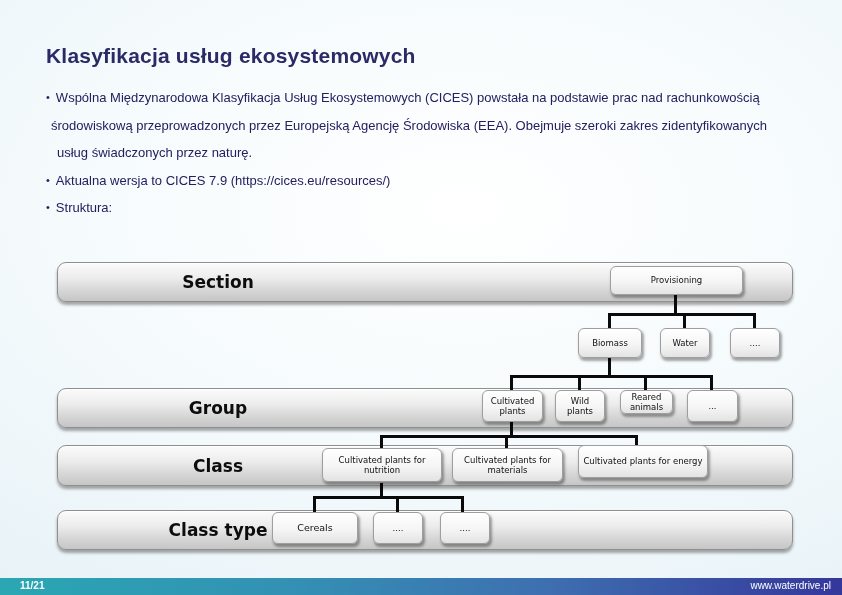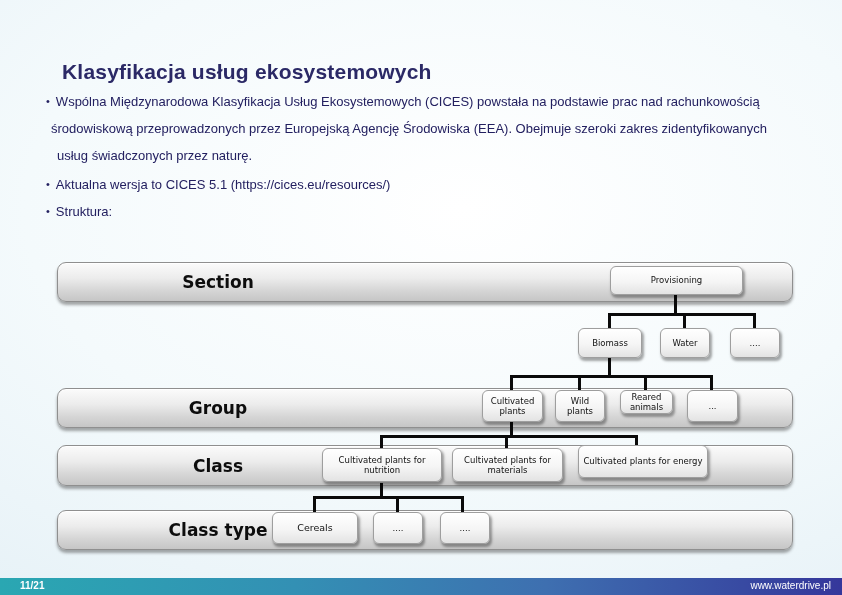--- a/index.html
+++ b/index.html
@@ -2,28 +2,28 @@
 <html><head>
 <meta charset="utf-8">
 <style>
   html,body{margin:0;padding:0;}
   body{
     width:842px;height:595px;overflow:hidden;position:relative;
     font-family:"Liberation Sans",sans-serif;
     background:radial-gradient(130% 110% at 55% 35%, #ffffff 0%, #f4fafc 40%, #e4f0f6 80%, #d9e8f1 100%);
   }
   .title{
-    position:absolute;left:46px;top:44px;margin:16px;
+    position:absolute;left:46px;top:44px;margin:0;
     font-size:21px;font-weight:bold;color:#2b2966;letter-spacing:.2px;
   }
   .bullets{
     position:absolute;left:46px;top:88px;width:780px;
     font-size:13px;color:#232060;
   }
-  .b-line{height:27.5px;line-height:26px;white-space:nowrap;}
+  .b-line{height:27.5px;line-height:19px;white-space:nowrap;}
   .b-line .marker{margin-right:6px;font-size:11px;vertical-align:1px;}
   .ind1{padding-left:5px;}
   .ind2{padding-left:11px;}
 
   
   .diagram{position:absolute;left:57px;top:258px;width:734px;height:296px;}
   .row-bar{
     position:absolute;left:0;width:734px;height:38px;border-radius:9px;
     background:linear-gradient(180deg,#fbfbfb 0%,#ececec 40%,#d6d6d6 72%,#c6c6c6 100%);
     border:1px solid #8f8f8f;
@@ -60,21 +60,21 @@
 <body>
 
 <div>
 
   <h1 class="title">Klasyfikacja usług ekosystemowych</h1>
 
   <div class="bullets">
     <div class="b-line"><span class="marker">•</span><span>Wspólna Międzynarodowa Klasyfikacja Usług Ekosystemowych (CICES) powstała na podstawie prac nad rachunkowością</span></div>
     <div class="b-line ind1"><span>środowiskową przeprowadzonych przez Europejską Agencję Środowiska (EEA). Obejmuje szeroki zakres zidentyfikowanych</span></div>
     <div class="b-line ind2"><span>usług świadczonych przez naturę.</span></div>
-    <div class="b-line"><span class="marker">•</span><span>Aktualna wersja to CICES 5.1 (https://cices.eu/resources/)</span></div>
+    <div class="b-line"><span class="marker">•</span><span>Aktualna wersja to CICES 7.9 (https://cices.eu/resources/)</span></div>
     <div class="b-line"><span class="marker">•</span><span>Struktura:</span></div>
   </div>
 
   <div class="diagram">
 
     <div class="row-bar" style="top:4px;">
       <div class="row-label">Section</div>
     </div>
     <div class="row-bar" style="top:130px;">
       <div class="row-label">Group</div>

